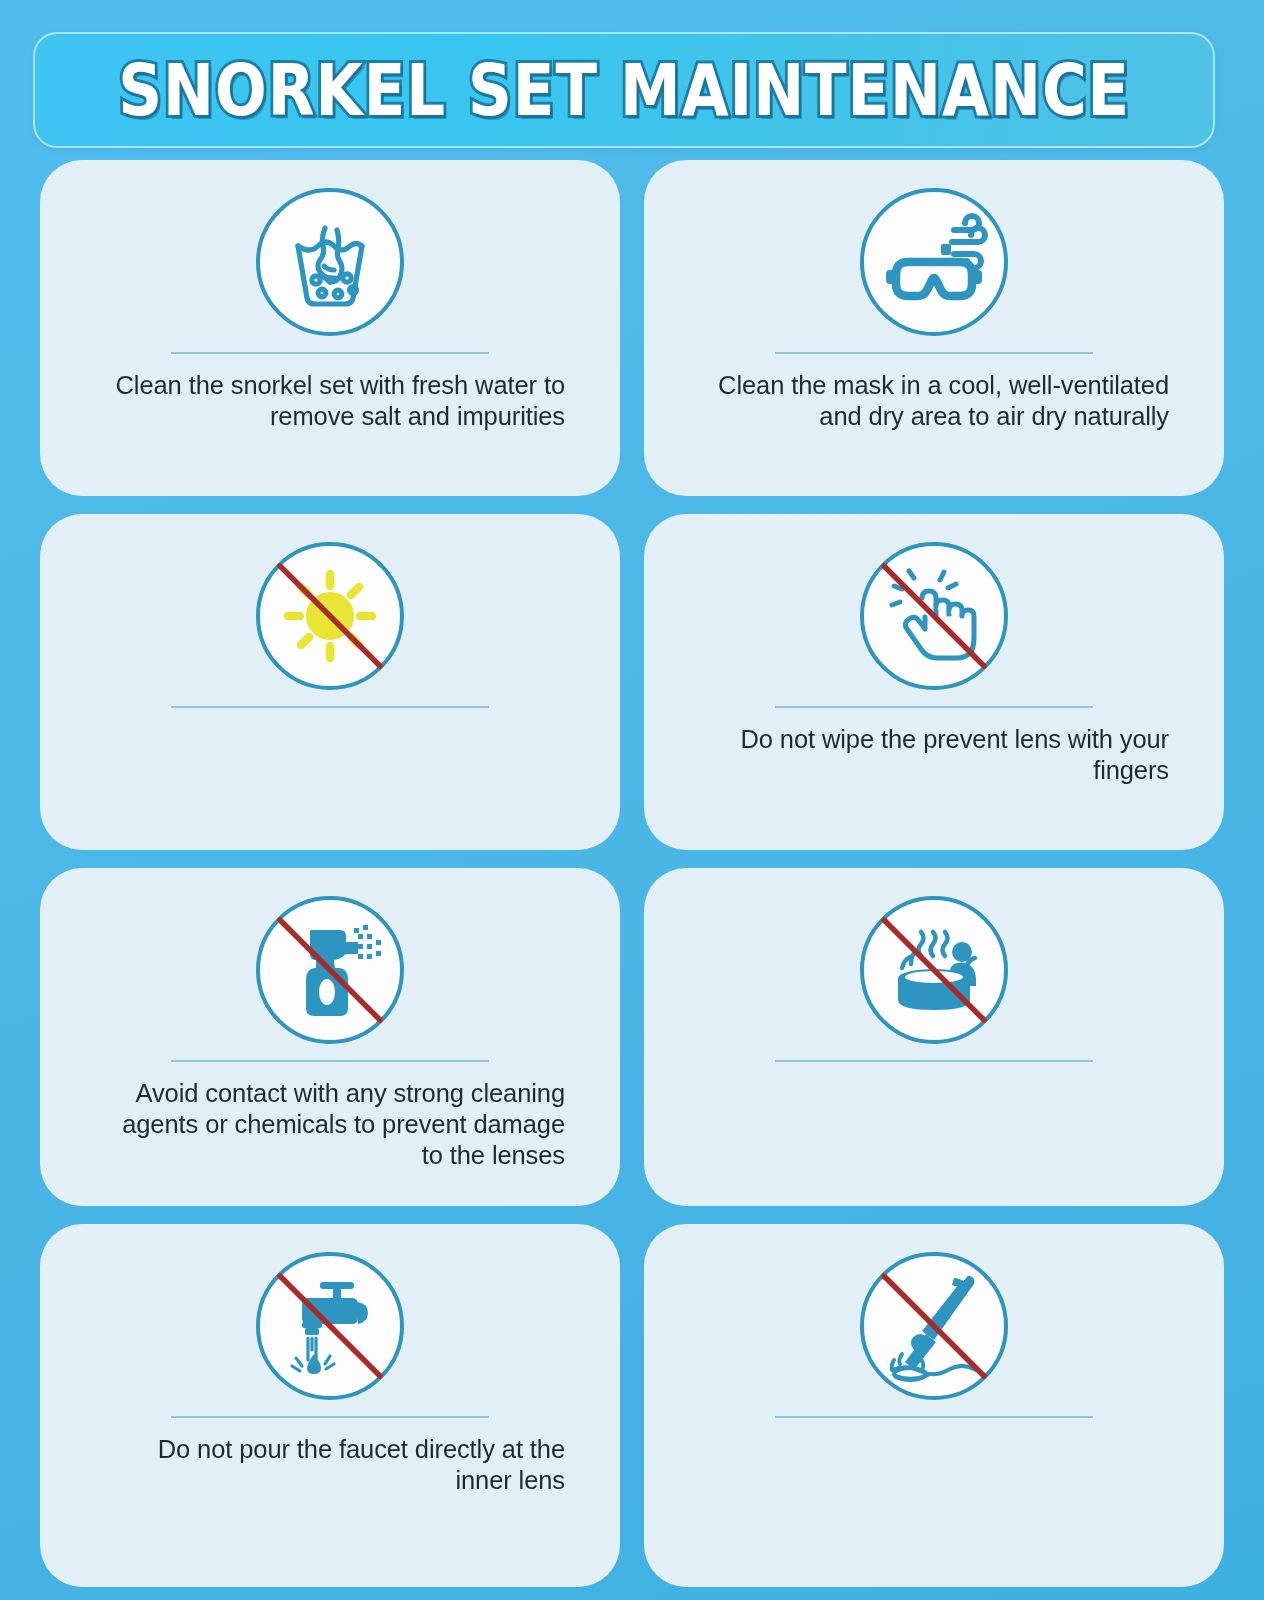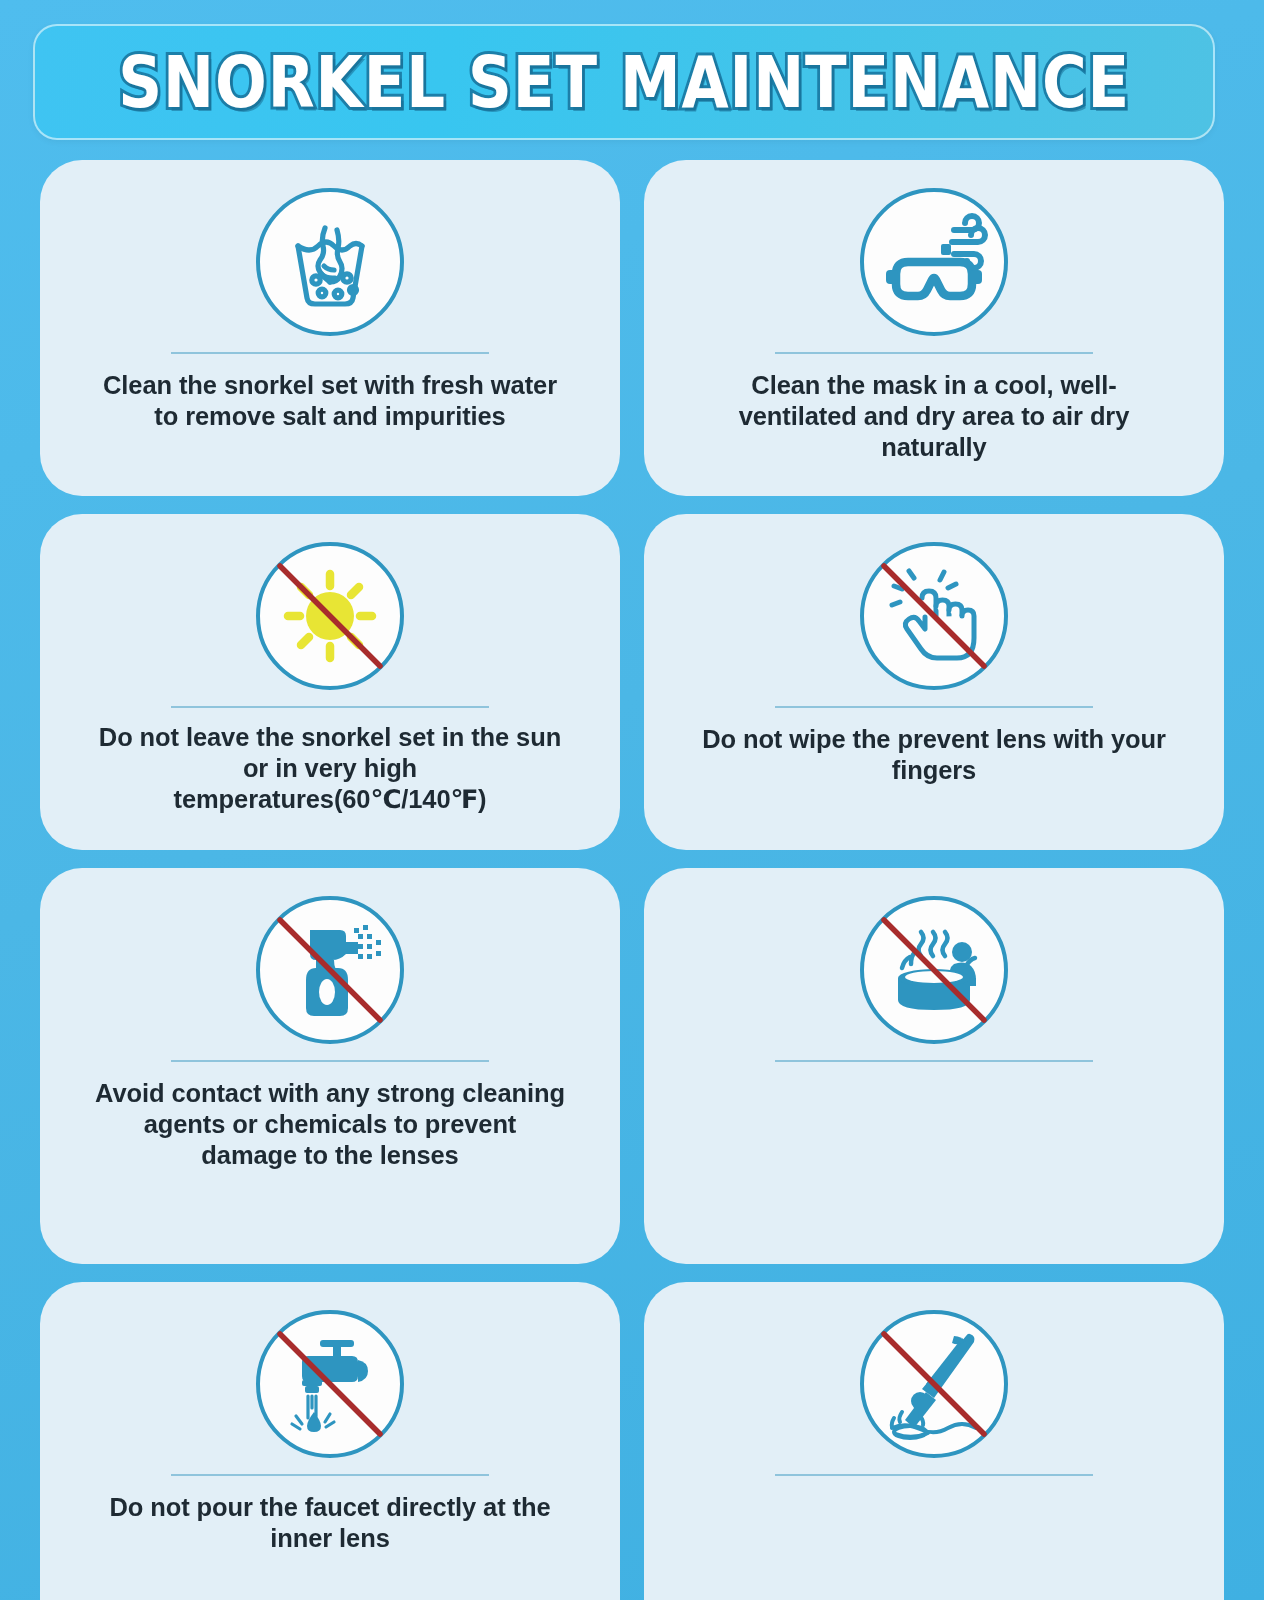--- a/index.html
+++ b/index.html
@@ -10,21 +10,21 @@
     overflow:hidden;
     position:relative;
   }
   .page{
     position:absolute;inset:0;
     background:linear-gradient(160deg,#4fbdee 0%,#4bb7e6 45%,#3fb0e2 100%);
   }
 
   
   .banner{
-    position:absolute;left:33px;top:24px;width:1178px;height:112px;
+    position:absolute;left:33px;top:32px;width:1178px;height:112px;
     border-radius:24px;
     background:linear-gradient(100deg,#3fc4f2 0%,#38c6f0 35%,#42c4ea 65%,#4ec2e4 100%);
     border:2px solid rgba(255,255,255,.55);
     box-shadow:0 2px 6px rgba(0,0,0,.05);
     display:flex;align-items:center;justify-content:center;
   }
   .banner-title{
     font-size:72px;
     font-weight:bold;
     letter-spacing:1px;
@@ -49,42 +49,42 @@
   }
   .card{
     background:#e2eff7;
     border-radius:42px;
     display:flex;flex-direction:column;align-items:center;
     padding:18px 30px 16px 30px;
     box-sizing:border-box;
   }
   .r1{height:336px;}
   .r2{height:336px;}
-  .r3{height:396px;}
+  .r3{height:338px;}
   .r4{height:363px;}
 
   .icon-wrap{
     width:152px;height:152px;flex:0 0 152px;
     display:flex;align-items:center;justify-content:center;
     margin-top:8px;
   }
   .icon-wrap svg{display:block;}
 
   .divider{
     width:318px;height:0;
     border-top:2px solid #8fc4dc;
     margin:14px 0 0 0;
   }
   .caption{
     margin:16px 0 0 0;
-    text-align:center;
+    text-align:right;
     color:#1e2a33;
     font-size:25.5px;
     line-height:31px;
-    font-weight:700;
+    font-weight:400;
     letter-spacing:-.1px;
     max-width:470px;
   }
   .cap-3{margin-top:14px;}
 </style>
 </head>
 <body>
 
 <div class="page">
 
@@ -150,21 +150,20 @@
             <line x1="106" y1="76" x2="118" y2="76"></line>
             <line x1="47" y1="47" x2="55" y2="55"></line>
             <line x1="97" y1="97" x2="105" y2="105"></line>
             <line x1="105" y1="47" x2="97" y2="55"></line>
             <line x1="55" y1="97" x2="47" y2="105"></line>
           </g>
           <line x1="26" y1="26" x2="126" y2="126" stroke="#a82c2c" stroke-width="5.5" stroke-linecap="round"></line>
         </svg>
       </div>
       <div class="divider"></div>
-      <p class="caption cap-3">Do not leave the snorkel set in the sun or in very high temperatures(60℃/140℉)</p>
     </div>
 
     <div class="card r2">
       <div class="icon-wrap">
         <svg viewBox="0 0 152 152" width="152" height="152">
           <circle cx="76" cy="76" r="72" fill="#fdfdfd" stroke="#2e95c0" stroke-width="4"></circle>
           <g fill="#fdfdfd" stroke="#2e95c0" stroke-width="5" stroke-linecap="round" stroke-linejoin="round">
             <path d="M64 58 q0 -7 7 -7 q7 0 7 7 v28"></path>
             <path d="M78 66 q0 -6 6.5 -6 q6.5 0 6.5 6 v20"></path>
             <path d="M91 70 q0 -6 6.5 -6 q6.5 0 6.5 6 v18"></path>

